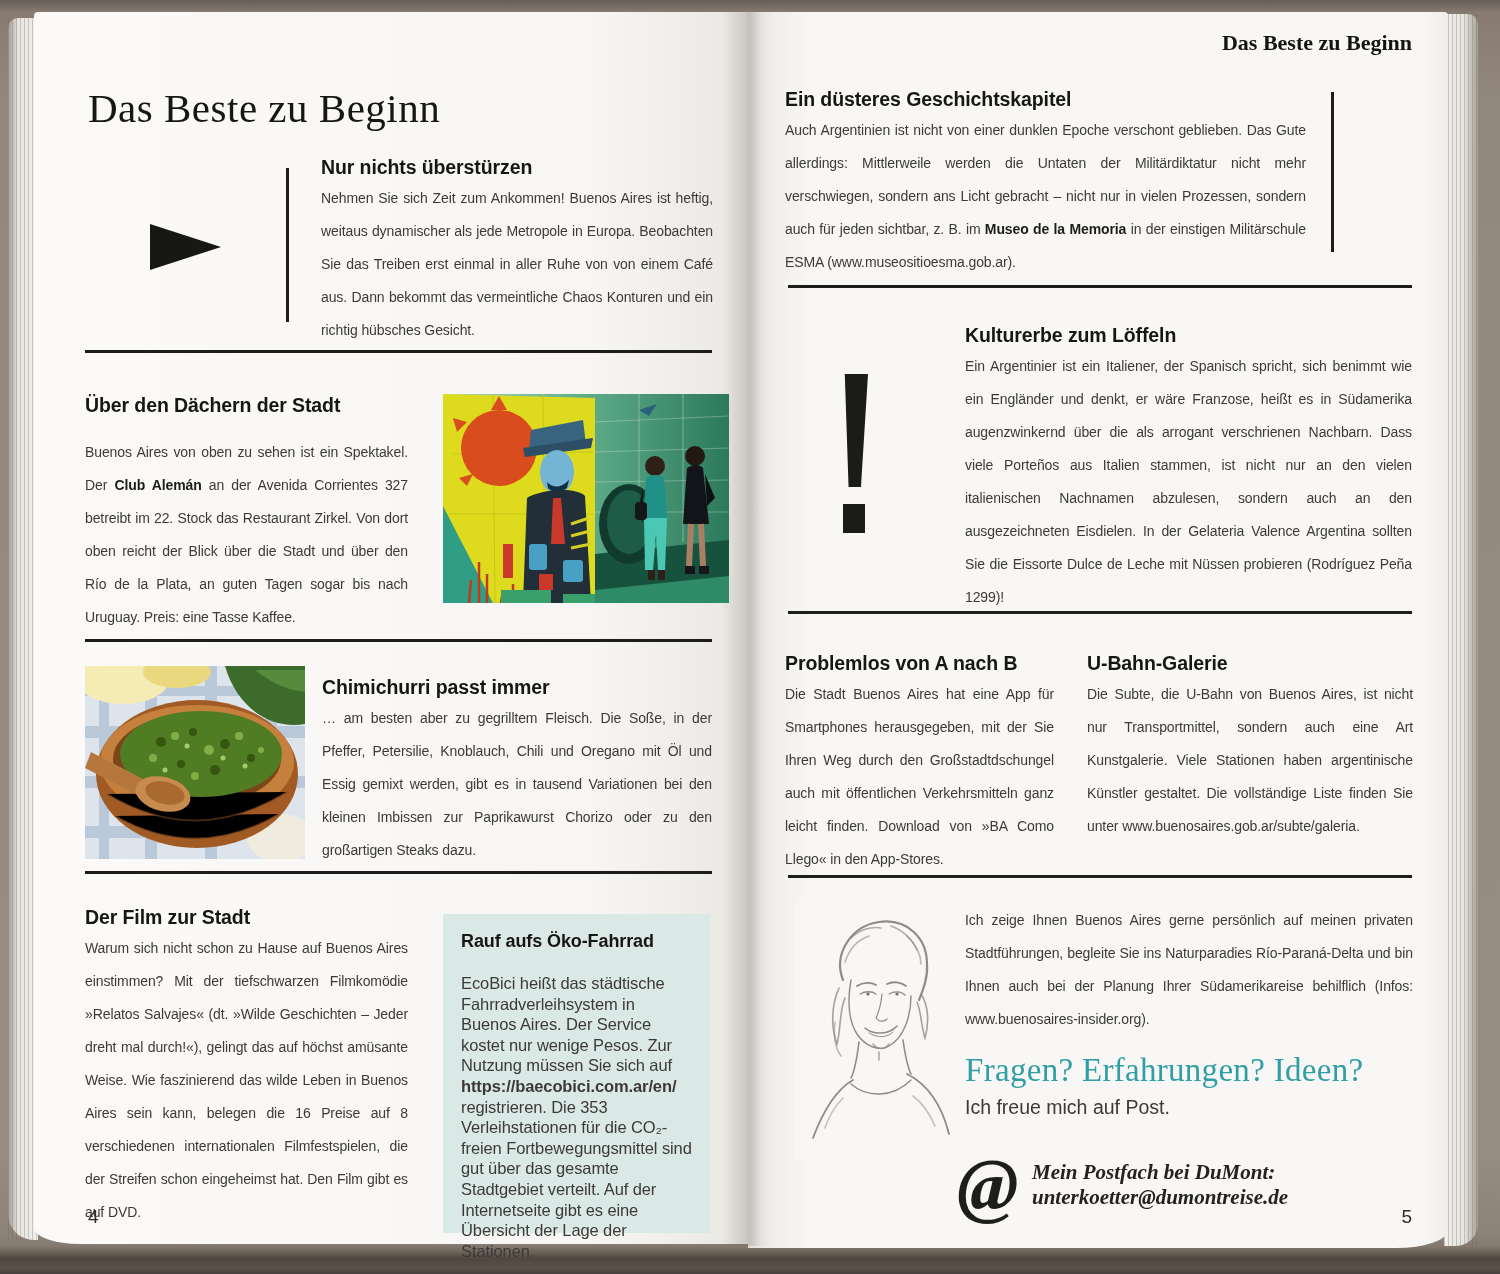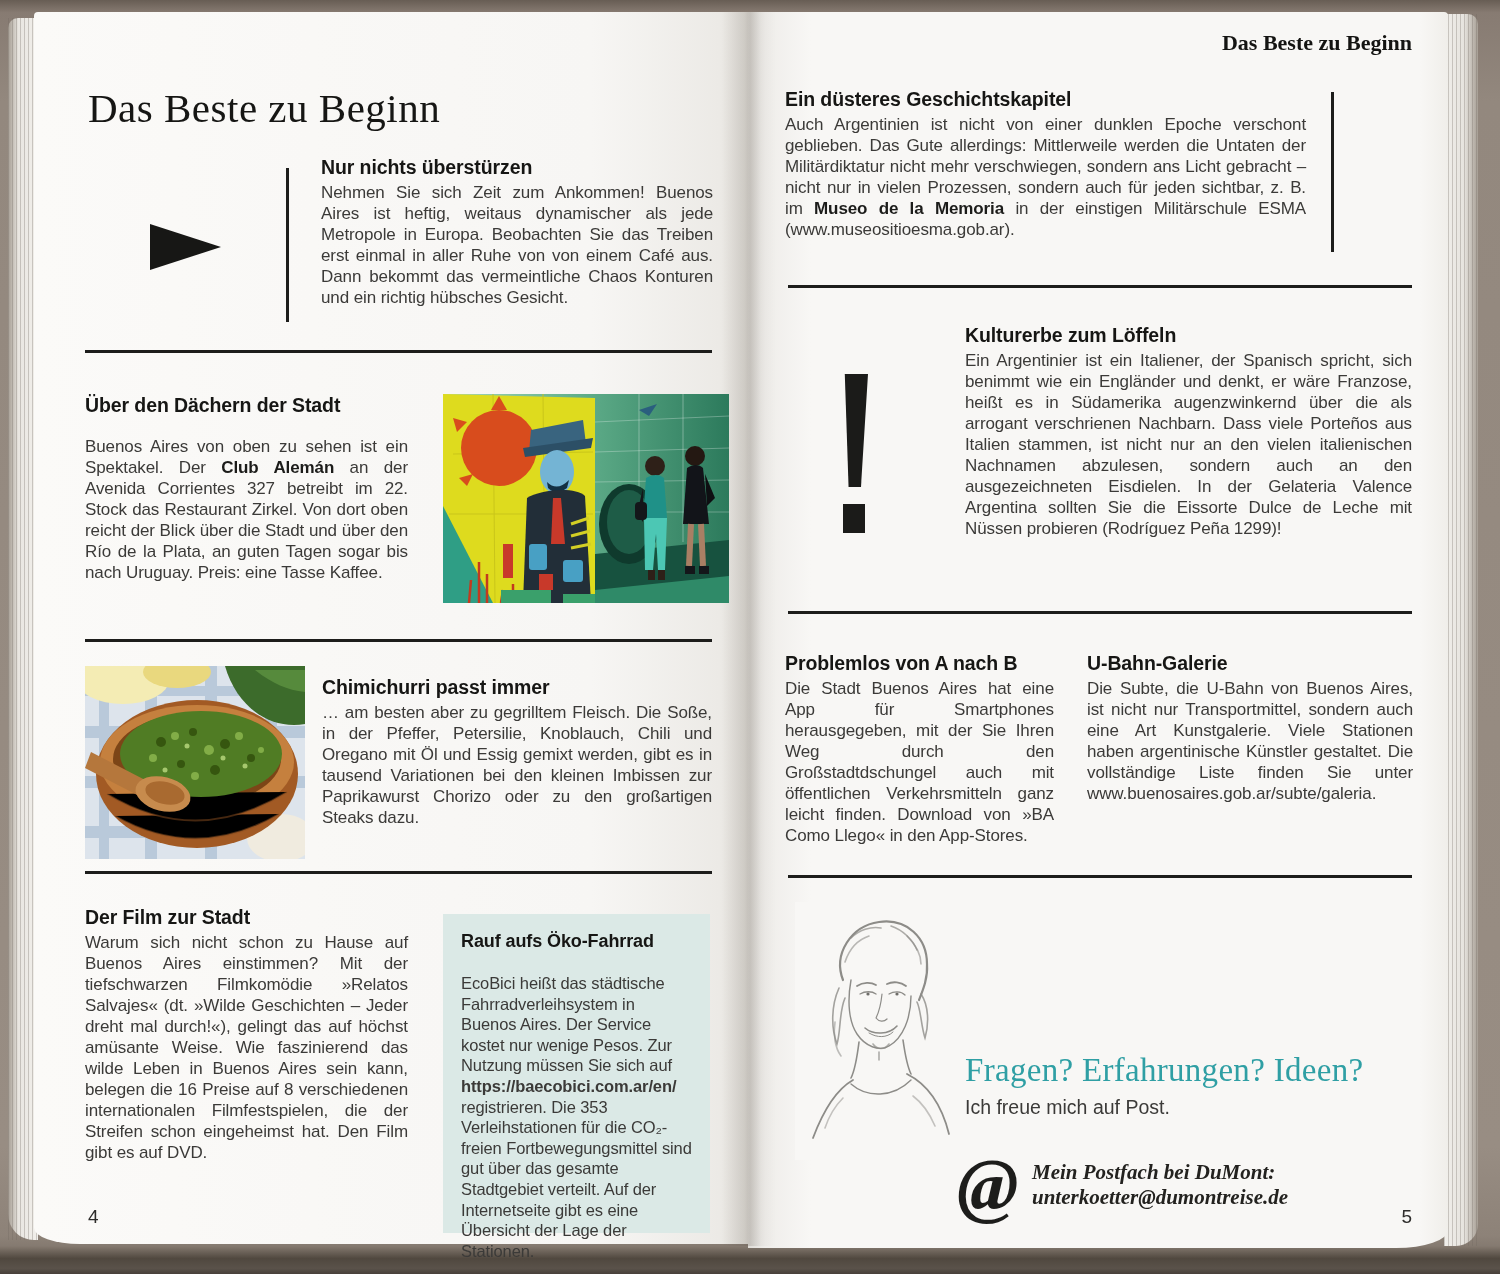--- a/index.html
+++ b/index.html
@@ -28,21 +28,21 @@
   .page-right{left:748px;top:12px;width:700px;height:1236px;
     border-radius:0 4px 4px 0;border-bottom-right-radius:52px 18px;
     background:linear-gradient(90deg,#dfdcd7 0%,#efedea 2.5%,#f8f7f5 9%,#f8f7f5 96%,#f0eeea 100%);}
   .gutter{left:722px;top:12px;width:54px;height:1234px;pointer-events:none;
     background:linear-gradient(90deg,rgba(60,52,44,0) 0%,rgba(60,52,44,.10) 42%,rgba(60,52,44,.17) 52%,rgba(60,52,44,.04) 72%,rgba(60,52,44,0) 100%);}
   .page-title{font-family:"Liberation Serif","DejaVu Serif",serif;
     font-size:41px;color:#161614;letter-spacing:.5px;}
   .run-head{font-family:"Liberation Serif","DejaVu Serif",serif;
     font-weight:bold;font-size:22px;color:#141412;}
   .hd{font-weight:bold;font-size:19.5px;color:#161614;letter-spacing:-0.1px;}
-  .bd{font-size:17px;line-height:21px;color:#3b3a38;text-align:justify;letter-spacing:-0.1px;}
+  .bd{font-size:14px;line-height:33px;color:#3b3a38;text-align:justify;letter-spacing:-0.1px;}
   .bd b{color:#1c1c1a;}
   .pgnum{font-size:19px;color:#2e2d2b;}
 
   
   .hr{height:2.5px;background:#1d1d1b;}
   .vr{width:2.5px;background:#1d1d1b;}
 
   
   .tri{width:0;height:0;border-top:23px solid transparent;border-bottom:23px solid transparent;
     border-left:71px solid #171715;}
@@ -320,20 +320,21 @@
 
         <path d="M64,140 C62,156 60,168 56,176 M108,138 C110,152 112,164 116,172"></path>
 
         <path d="M18,236 C30,204 44,186 58,178 M112,172 C132,182 146,200 154,232" stroke-width="1.8"></path>
         <path d="M56,182 C72,196 98,196 116,178" stroke-width="1.4"></path>
         <path d="M30,226 C34,214 40,204 48,196 M140,224 C134,210 126,200 118,194" opacity="0.5"></path>
       </g>
     </svg>
   </span>
 
+  <div class="abs bd" style="left:965px;top:904px;width:448px;">Ich zeige Ihnen Buenos Aires gerne persönlich auf meinen privaten Stadtführungen, begleite Sie ins Naturparadies Río-Paraná-Delta und bin Ihnen auch bei der Planung Ihrer Südamerikareise behilflich (Infos: www.buenosaires-insider.org).</div>
 
   <div class="abs teal-head" style="left:965px;top:1052px;">Fragen? Erfahrungen? Ideen?</div>
   <div class="abs post-line" style="left:965px;top:1096px;">Ich freue mich auf Post.</div>
 
   <div class="abs at-glyph" style="left:957px;top:1148px;">@</div>
   <div class="abs mail" style="left:1032px;top:1160px;">
     <div>Mein Postfach bei DuMont:</div>
     <div>unterkoetter@dumontreise.de</div>
   </div>
 

